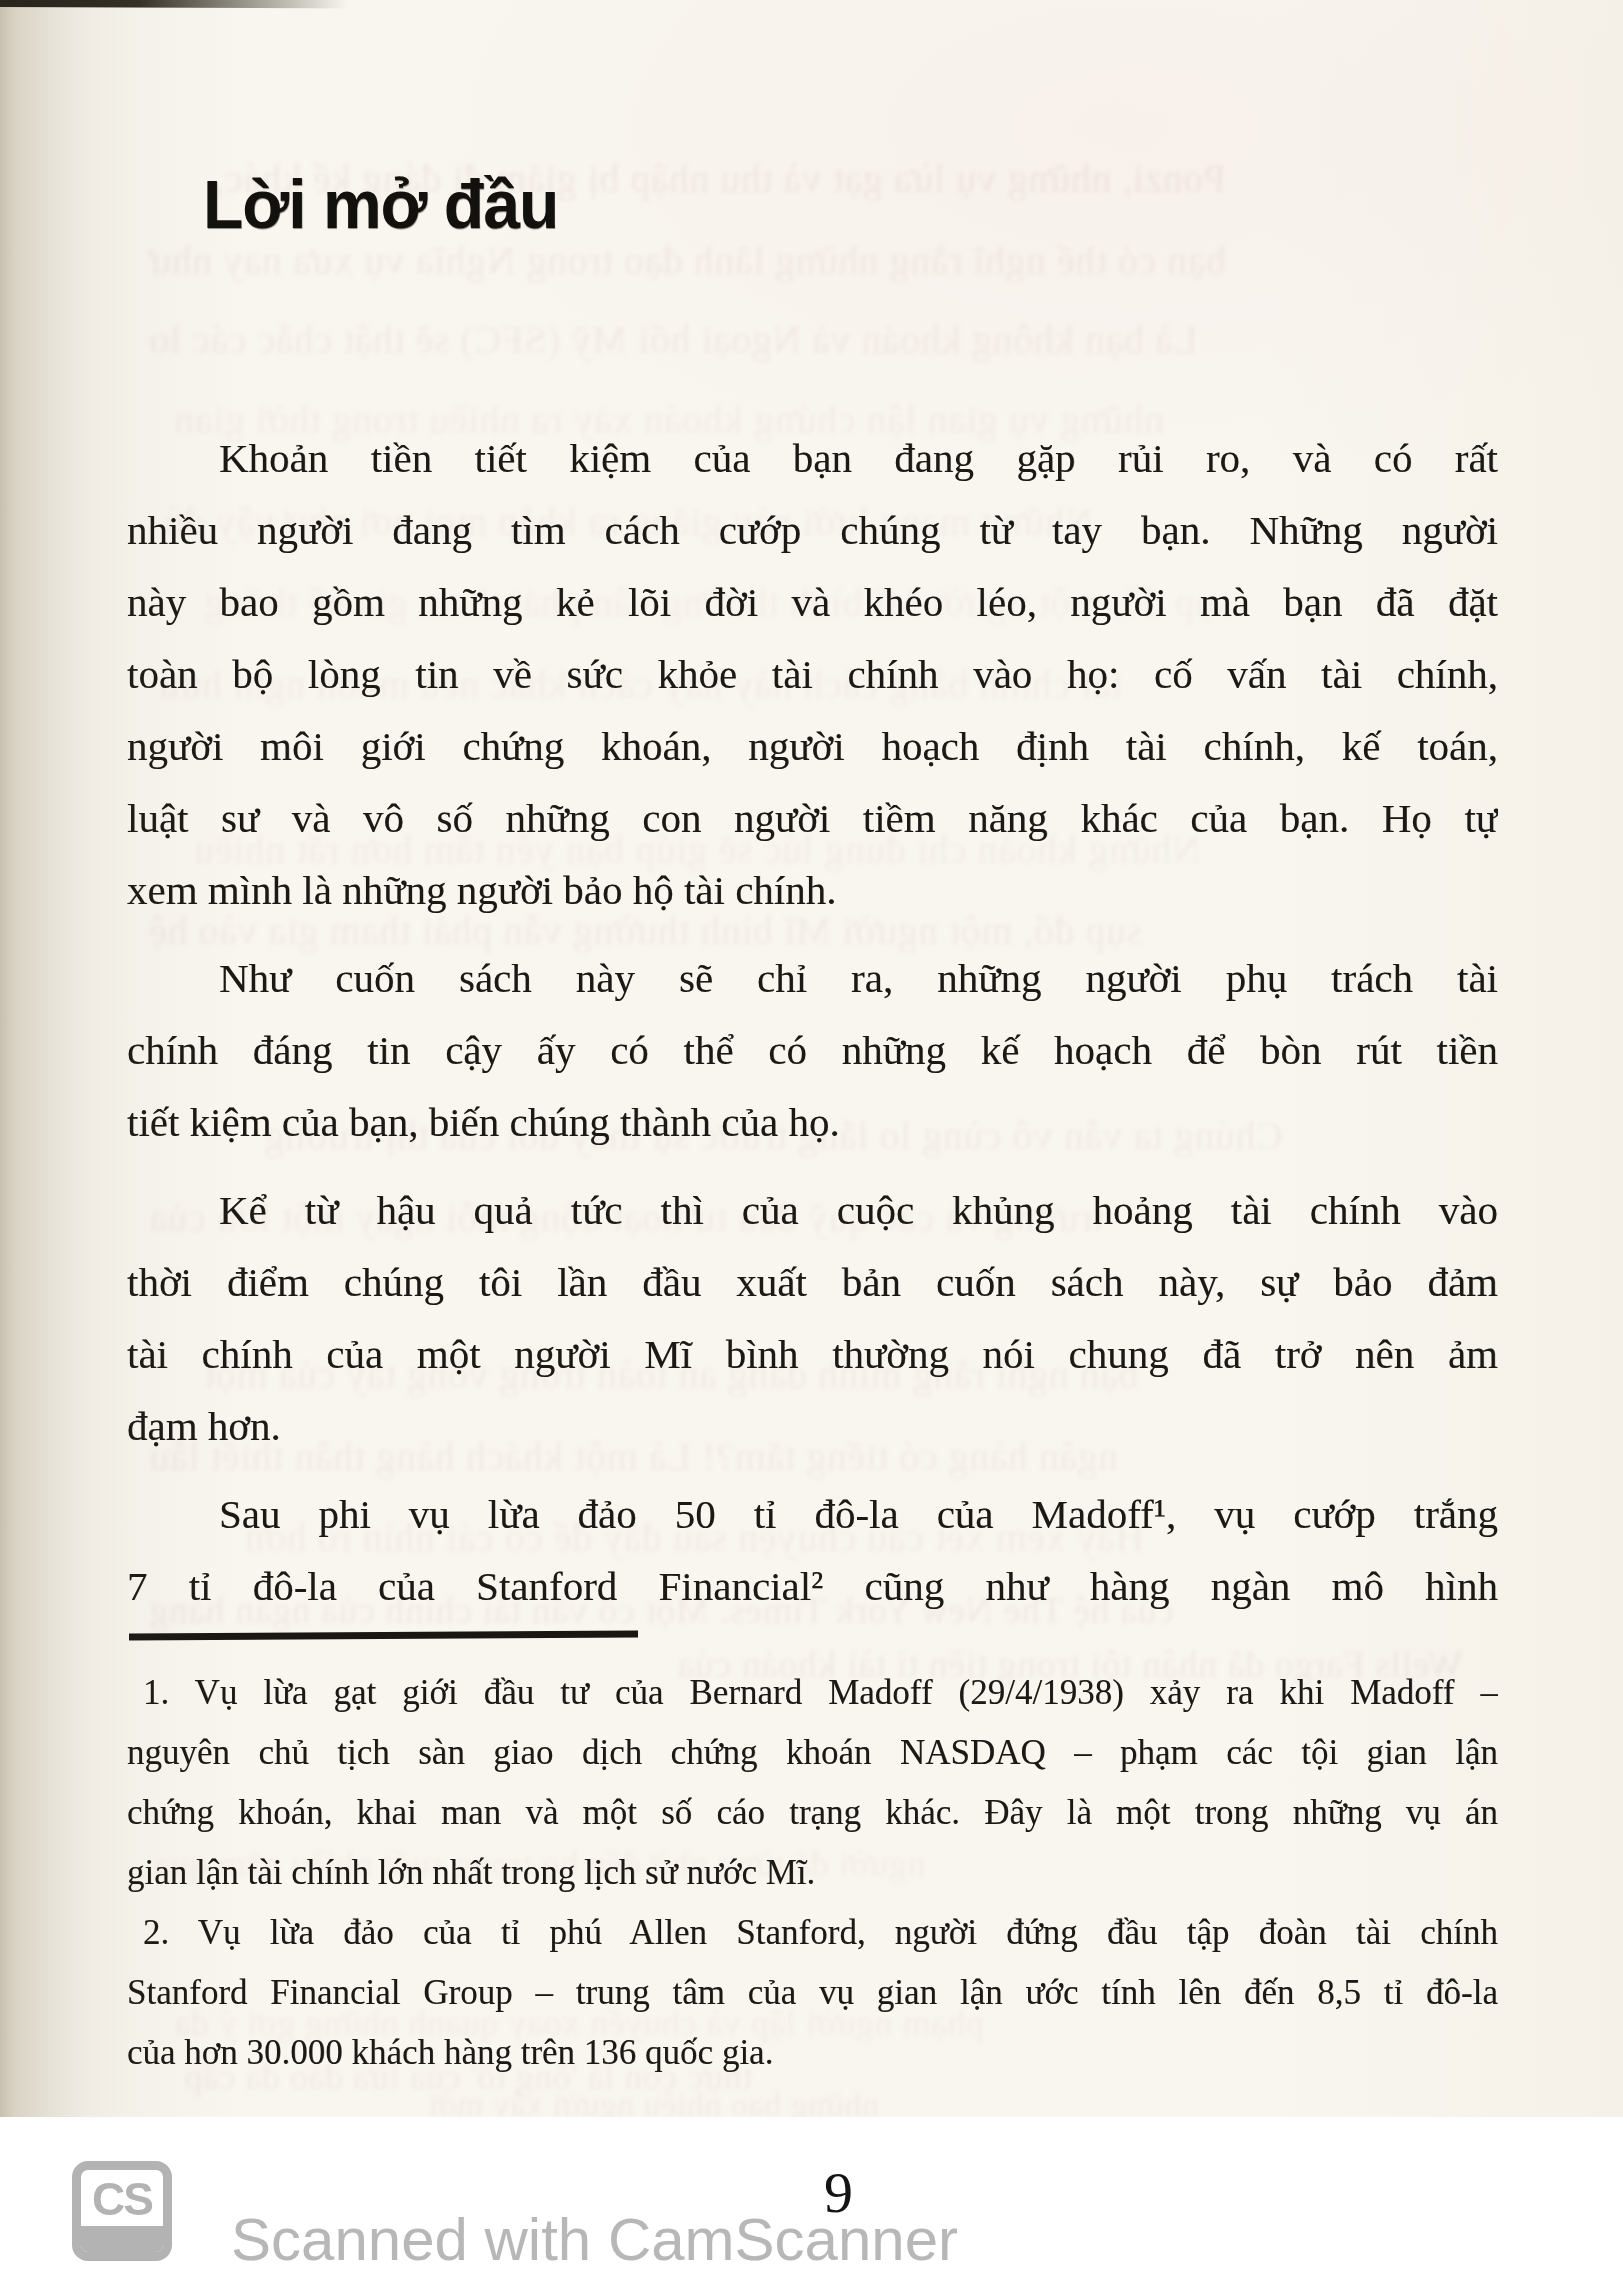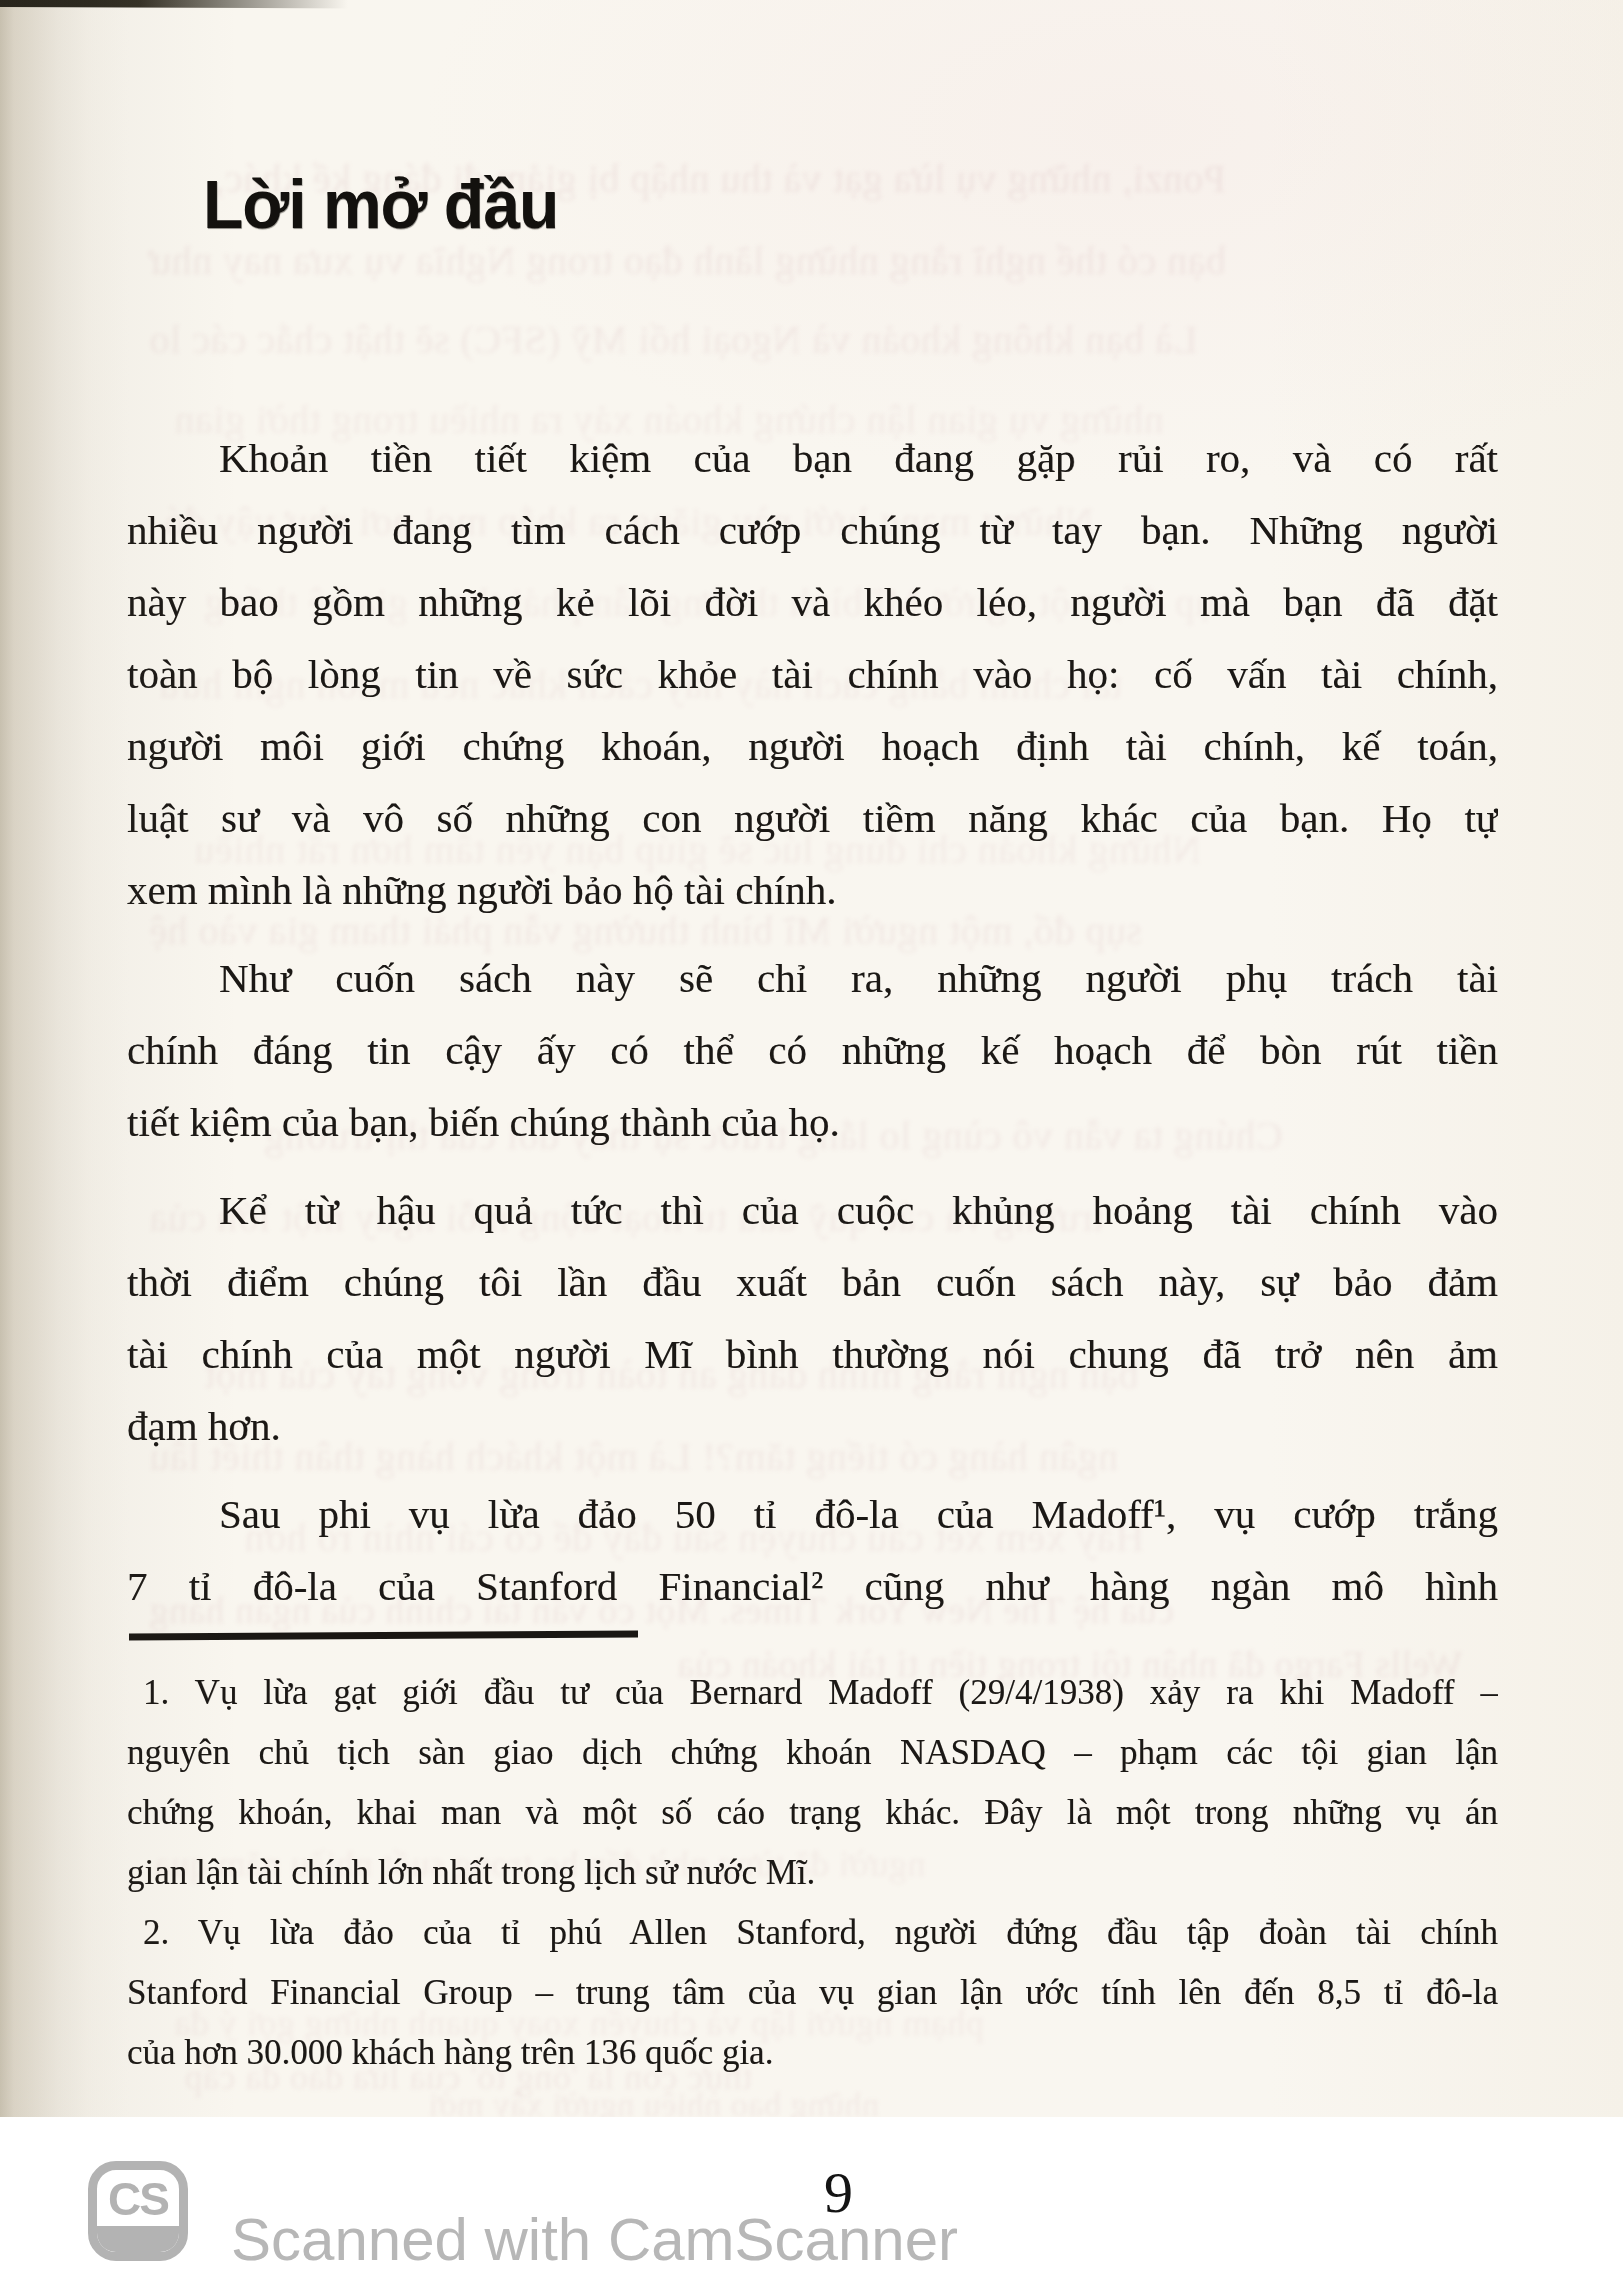--- a/index.html
+++ b/index.html
@@ -63,22 +63,22 @@
   .fn .line:first-child{text-indent:16px;}
   .fn .line:last-child{text-align-last:left;}
   
   #page-num{
     position:absolute;left:824px;top:2159px;z-index:6;
     font-size:58px;color:#141414;font-family:"Liberation Serif",serif;
   }
   
   #cam-band{position:absolute;left:0;bottom:0;width:1624px;height:175px;background:#ffffff;z-index:4;}
   #cs-logo{
-    position:absolute;left:88px;top:44px;width:100px;height:100px;
-    border:9px solid #b3b3b3;border-radius:28px;background:#ffffff;
+    position:absolute;left:72px;top:44px;width:100px;height:100px;
+    border:9px solid #b3b3b3;border-radius:16px;background:#ffffff;
     box-sizing:border-box;overflow:hidden;text-decoration:underline;
   }
   #cs-logo .cs-text{
     position:absolute;left:0;top:2px;width:100%;height:54px;
     font-family:"Liberation Sans",sans-serif;font-weight:700;font-size:46px;
     color:#b3b3b3;text-align:center;line-height:54px;letter-spacing:-2px;
   }
   #cs-logo .cs-bed{position:absolute;left:0;bottom:0;width:100%;height:26px;background:#b3b3b3;}
   #cam-text{
     position:absolute;left:231px;top:88px;z-index:5;

